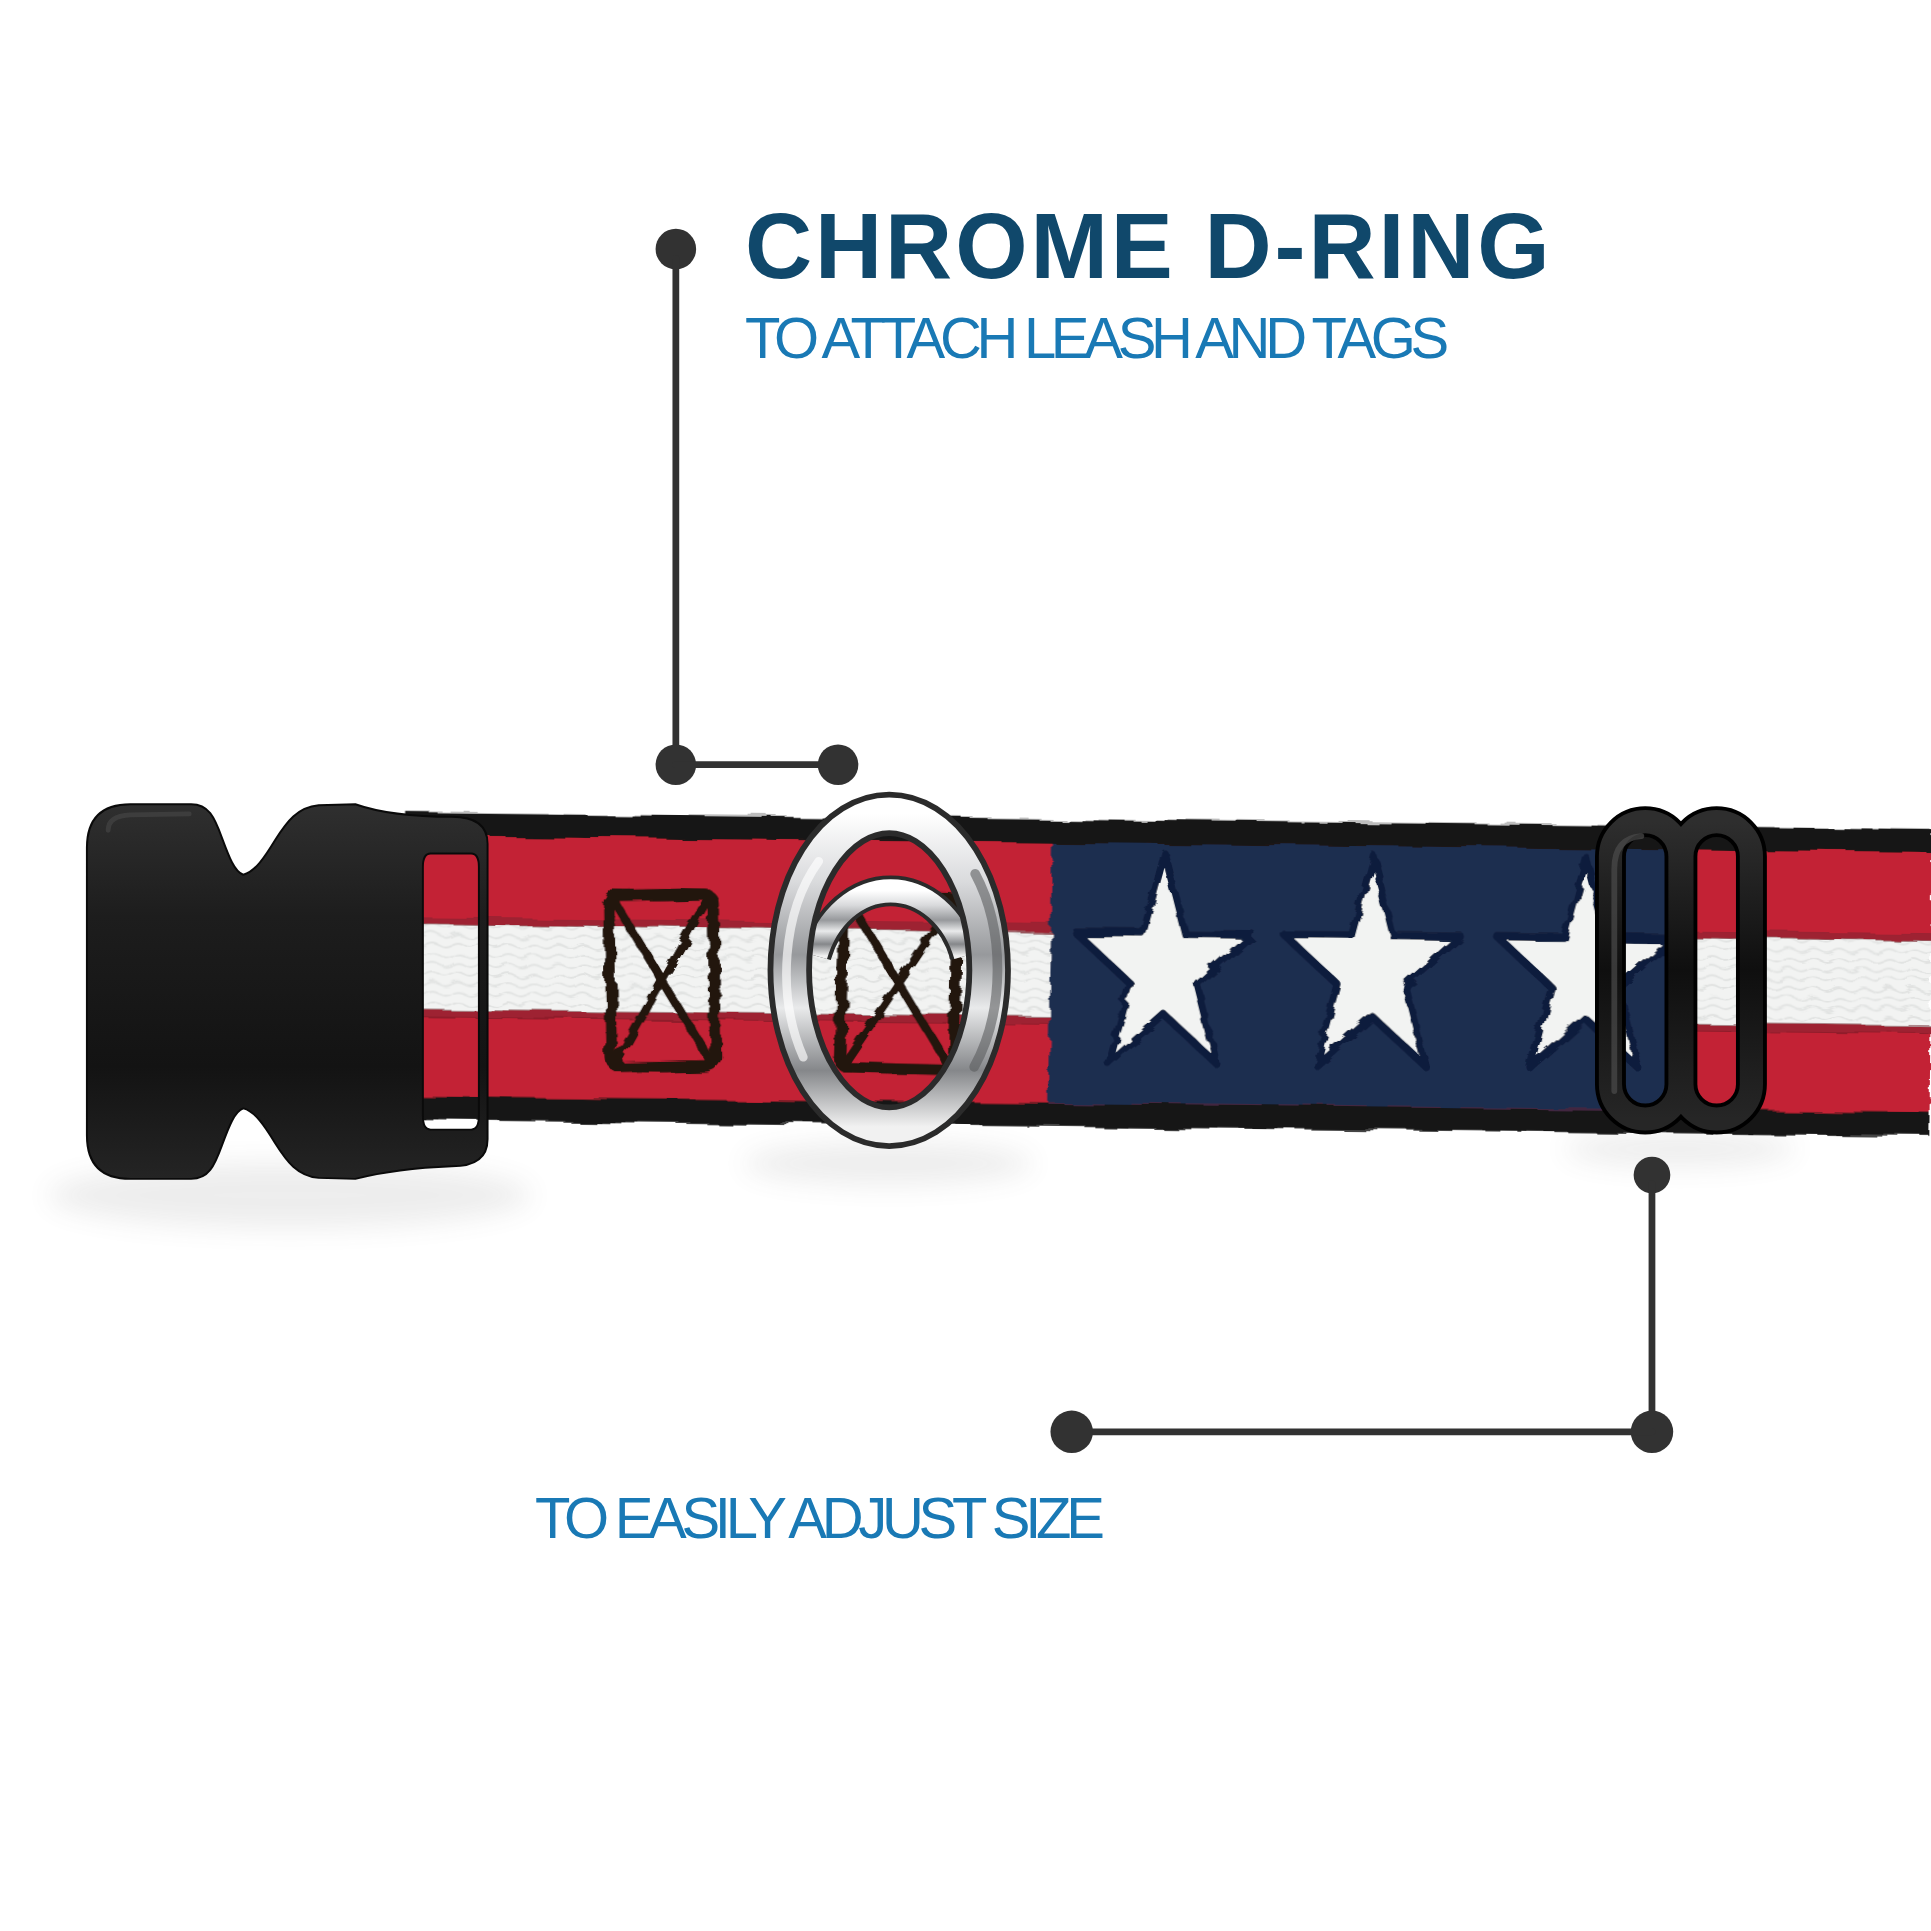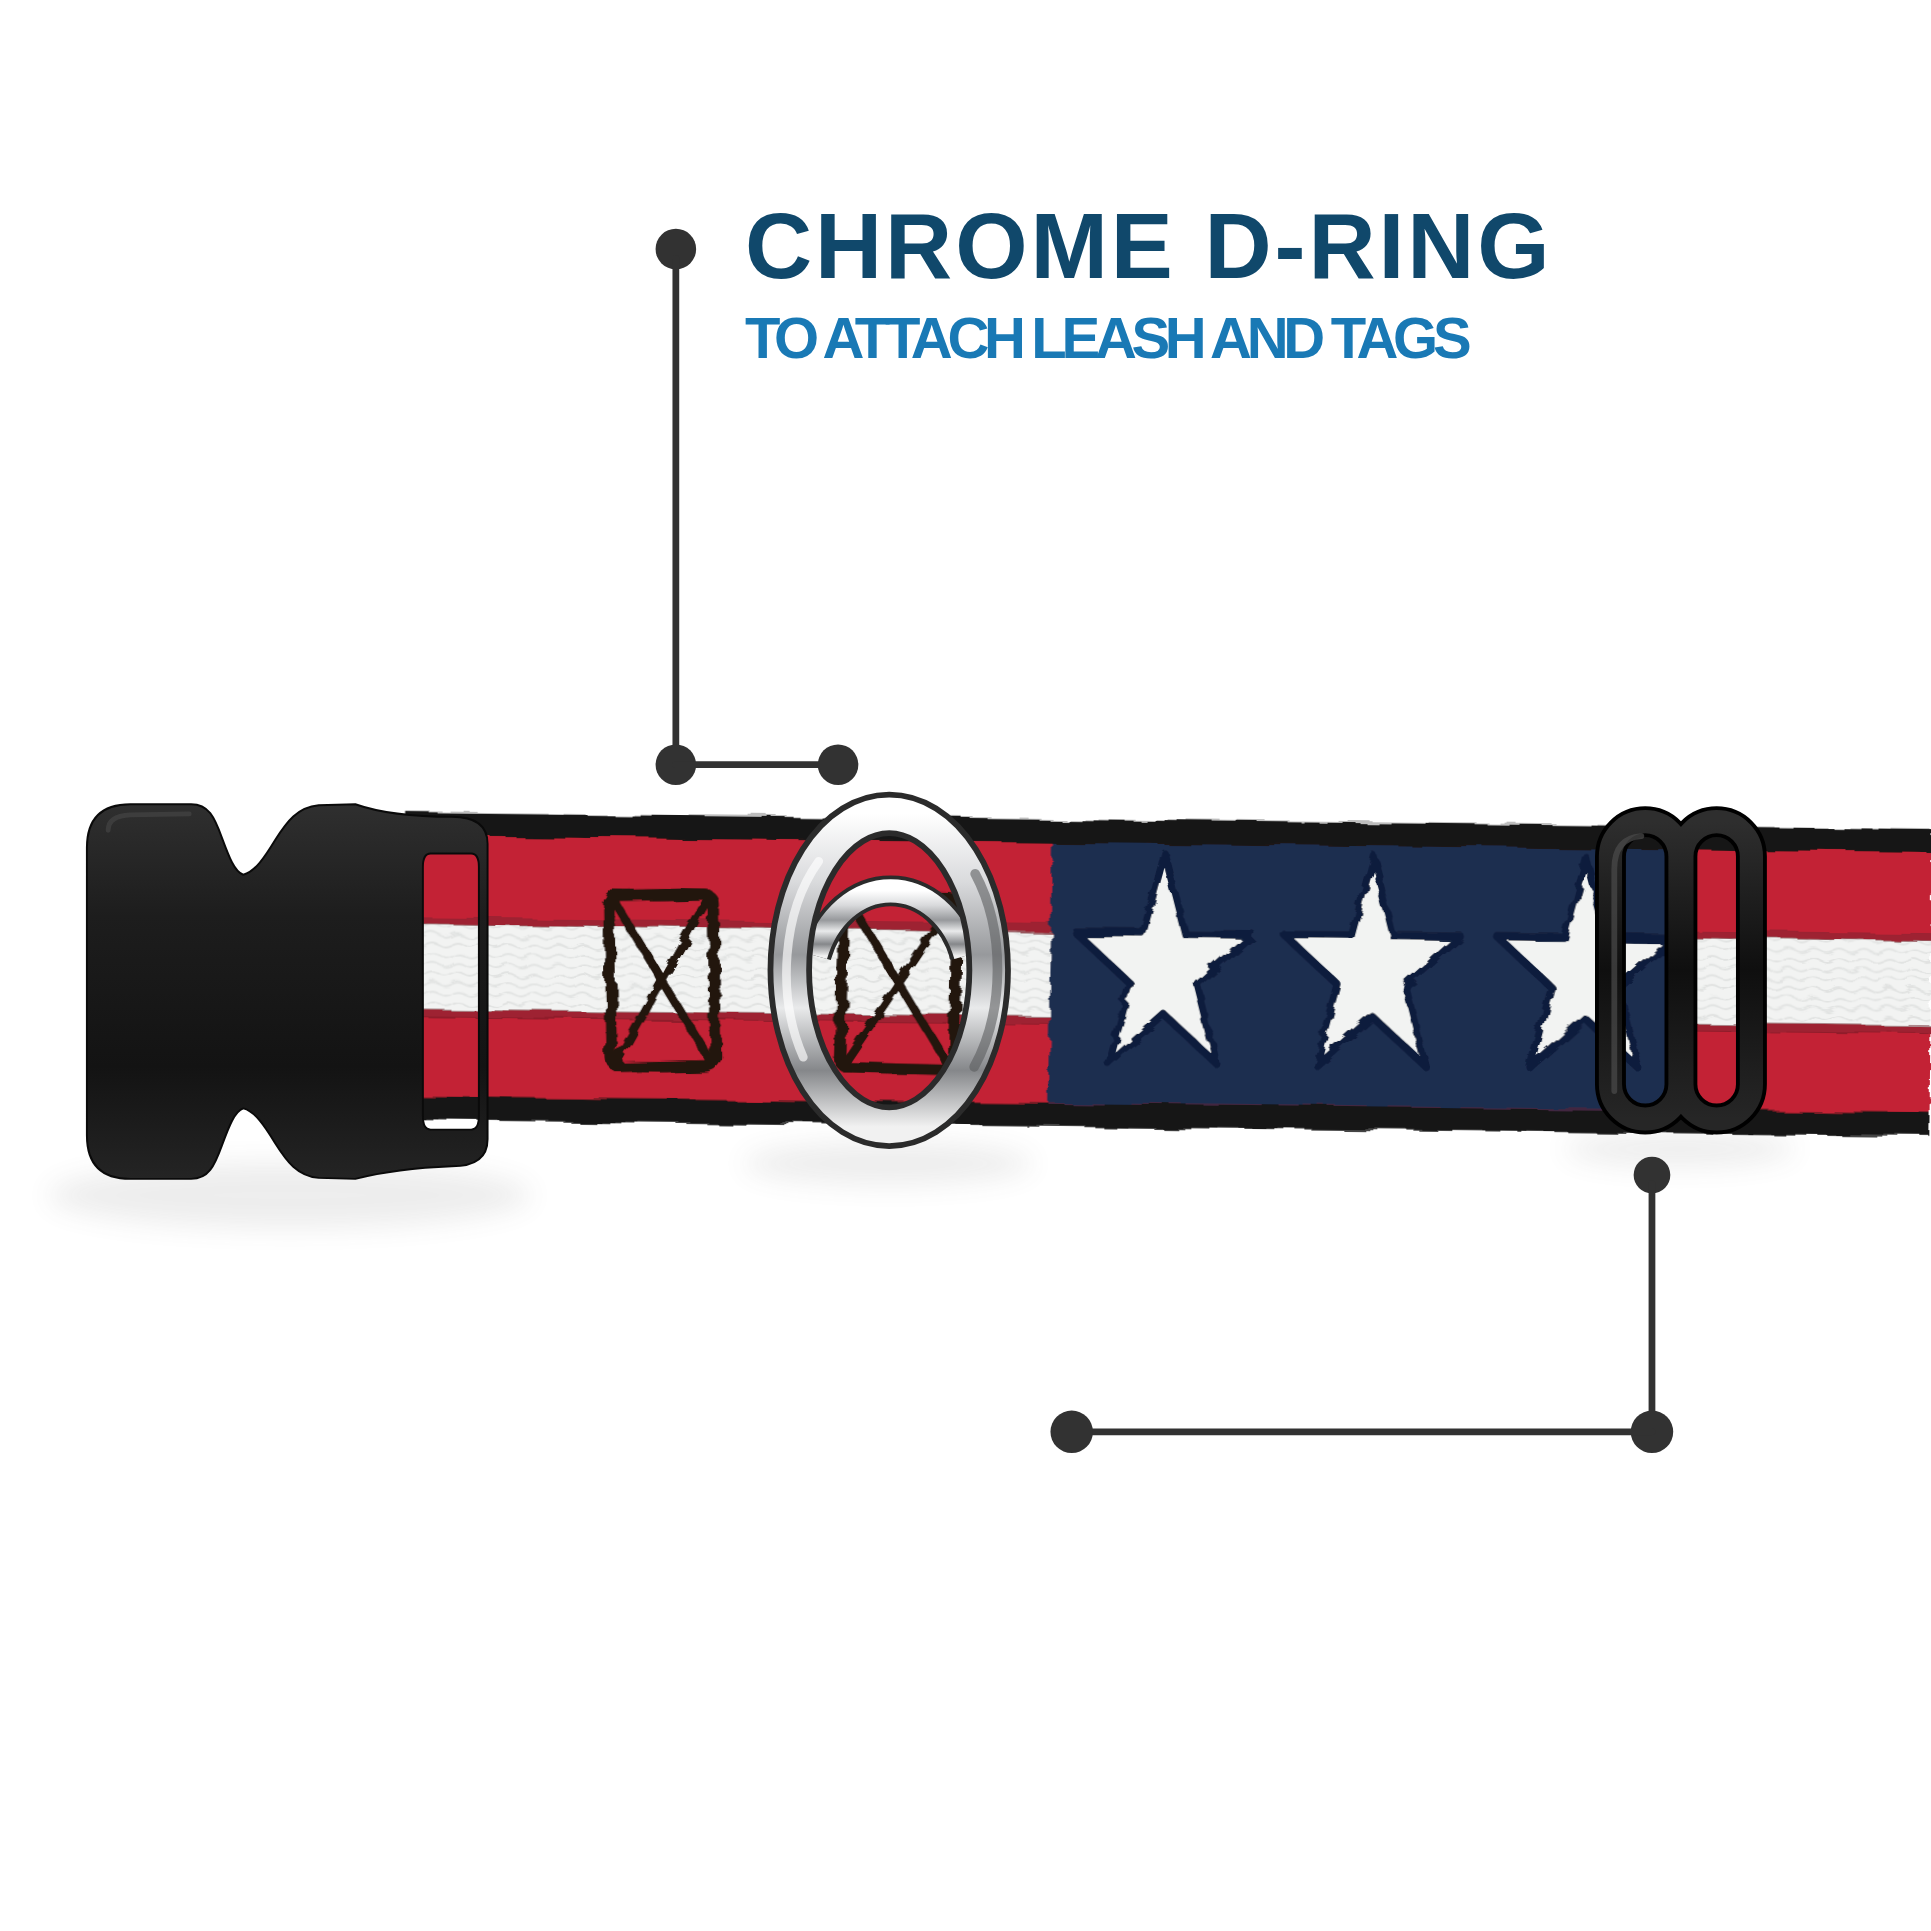--- a/index.html
+++ b/index.html
@@ -8,21 +8,21 @@
     background:var(--bg,#fff);
     font-family:"Liberation Sans",sans-serif;
   }
   .stage svg{position:absolute;left:0;top:0;}
   .callout{position:absolute;}
   .callout .title{
     margin:0;font-weight:bold;color:var(--heading-blue,#10486b);
     font-size:93px;line-height:93px;letter-spacing:2.9px;white-space:nowrap;
   }
   .callout .subtitle{
-    margin:16.4px 0 0 0;font-weight:bold;color:var(--subtitle-blue,#1979b5);
+    margin:16.4px 0 0 0;font-weight:normal;color:var(--subtitle-blue,#1979b5);
     font-size:58px;line-height:58px;letter-spacing:-5.3px;white-space:nowrap;
   }
   .callout.bottom .title{font-size:97px;line-height:97px;letter-spacing:-1.9px;}
   .callout.bottom .subtitle{margin-top:28px;}
   .callout.top{left:745px;top:200px;}
   .callout.bottom{left:535px;top:1461px;}
 </style>
 </head>
 <body>
 
@@ -157,16 +157,17 @@
       </g>
     </g>
   </svg>
 
   <div class="callout top">
     <h2 class="title">CHROME D-RING</h2>
     <p class="subtitle">TO ATTACH LEASH AND TAGS</p>
   </div>
 
   <div class="callout bottom">
+    <p class="subtitle">TO EASILY ADJUST SIZE</p>
   </div>
 
 </div>
 
 
 </body></html>

